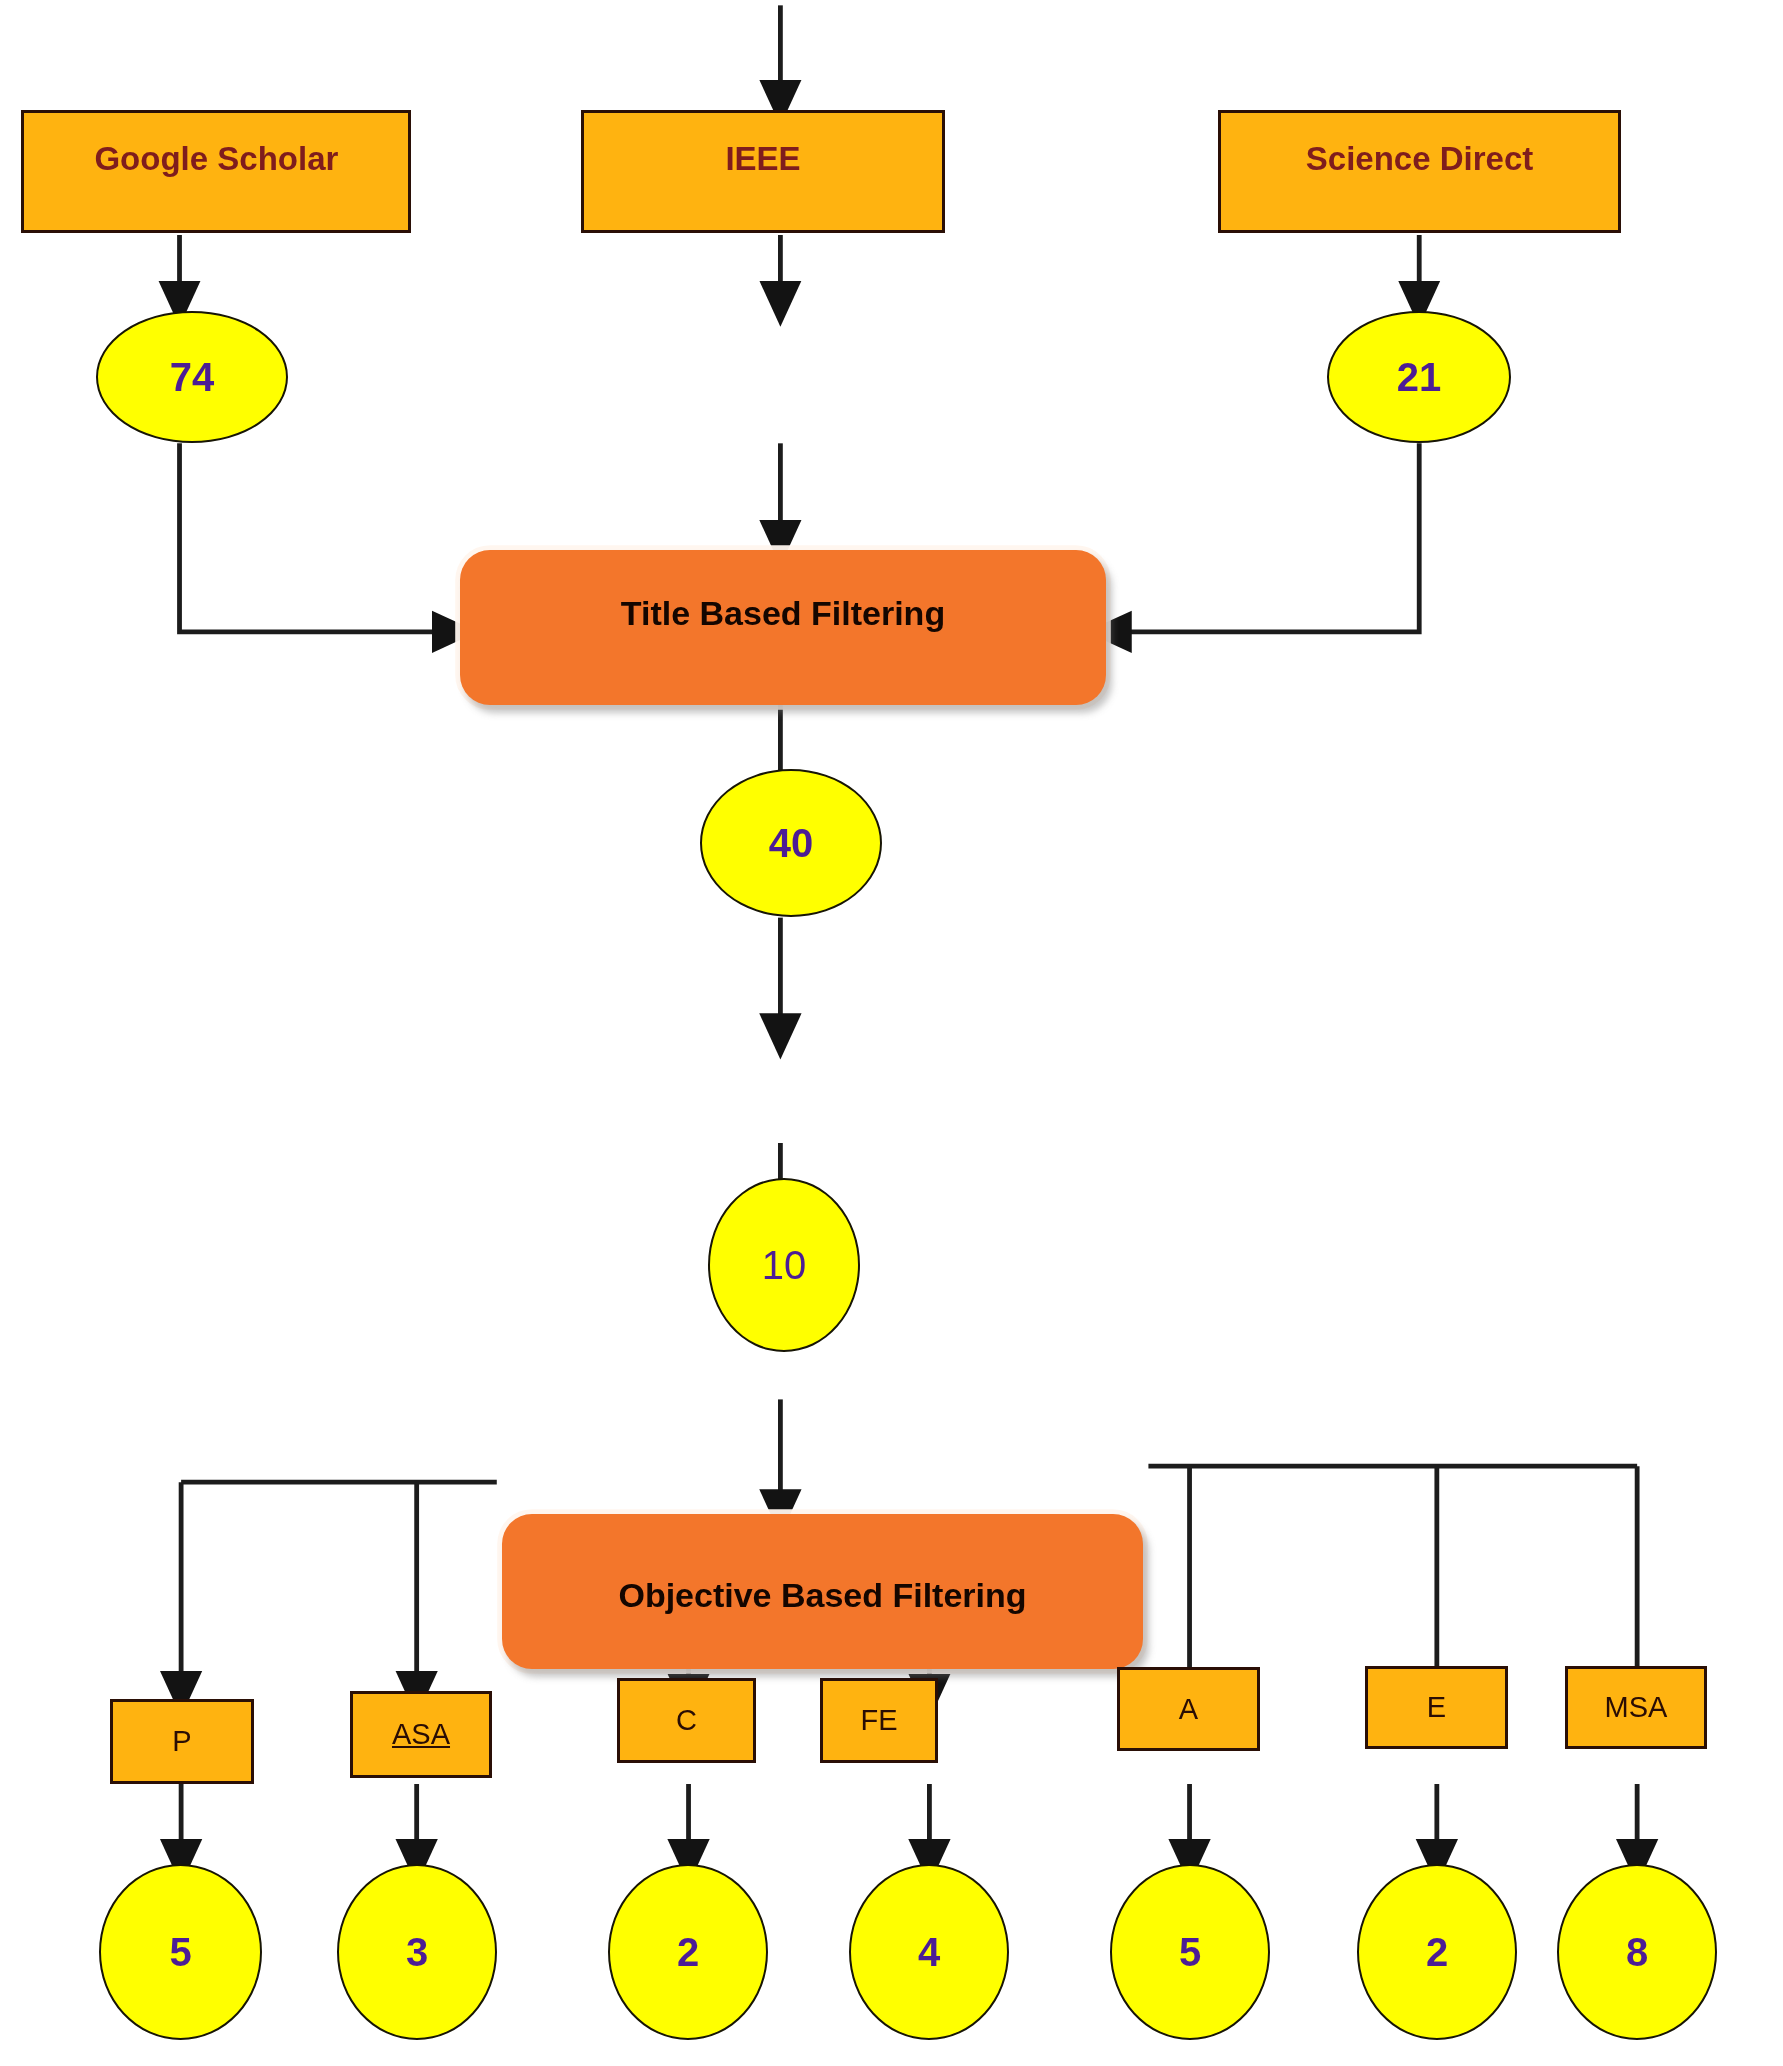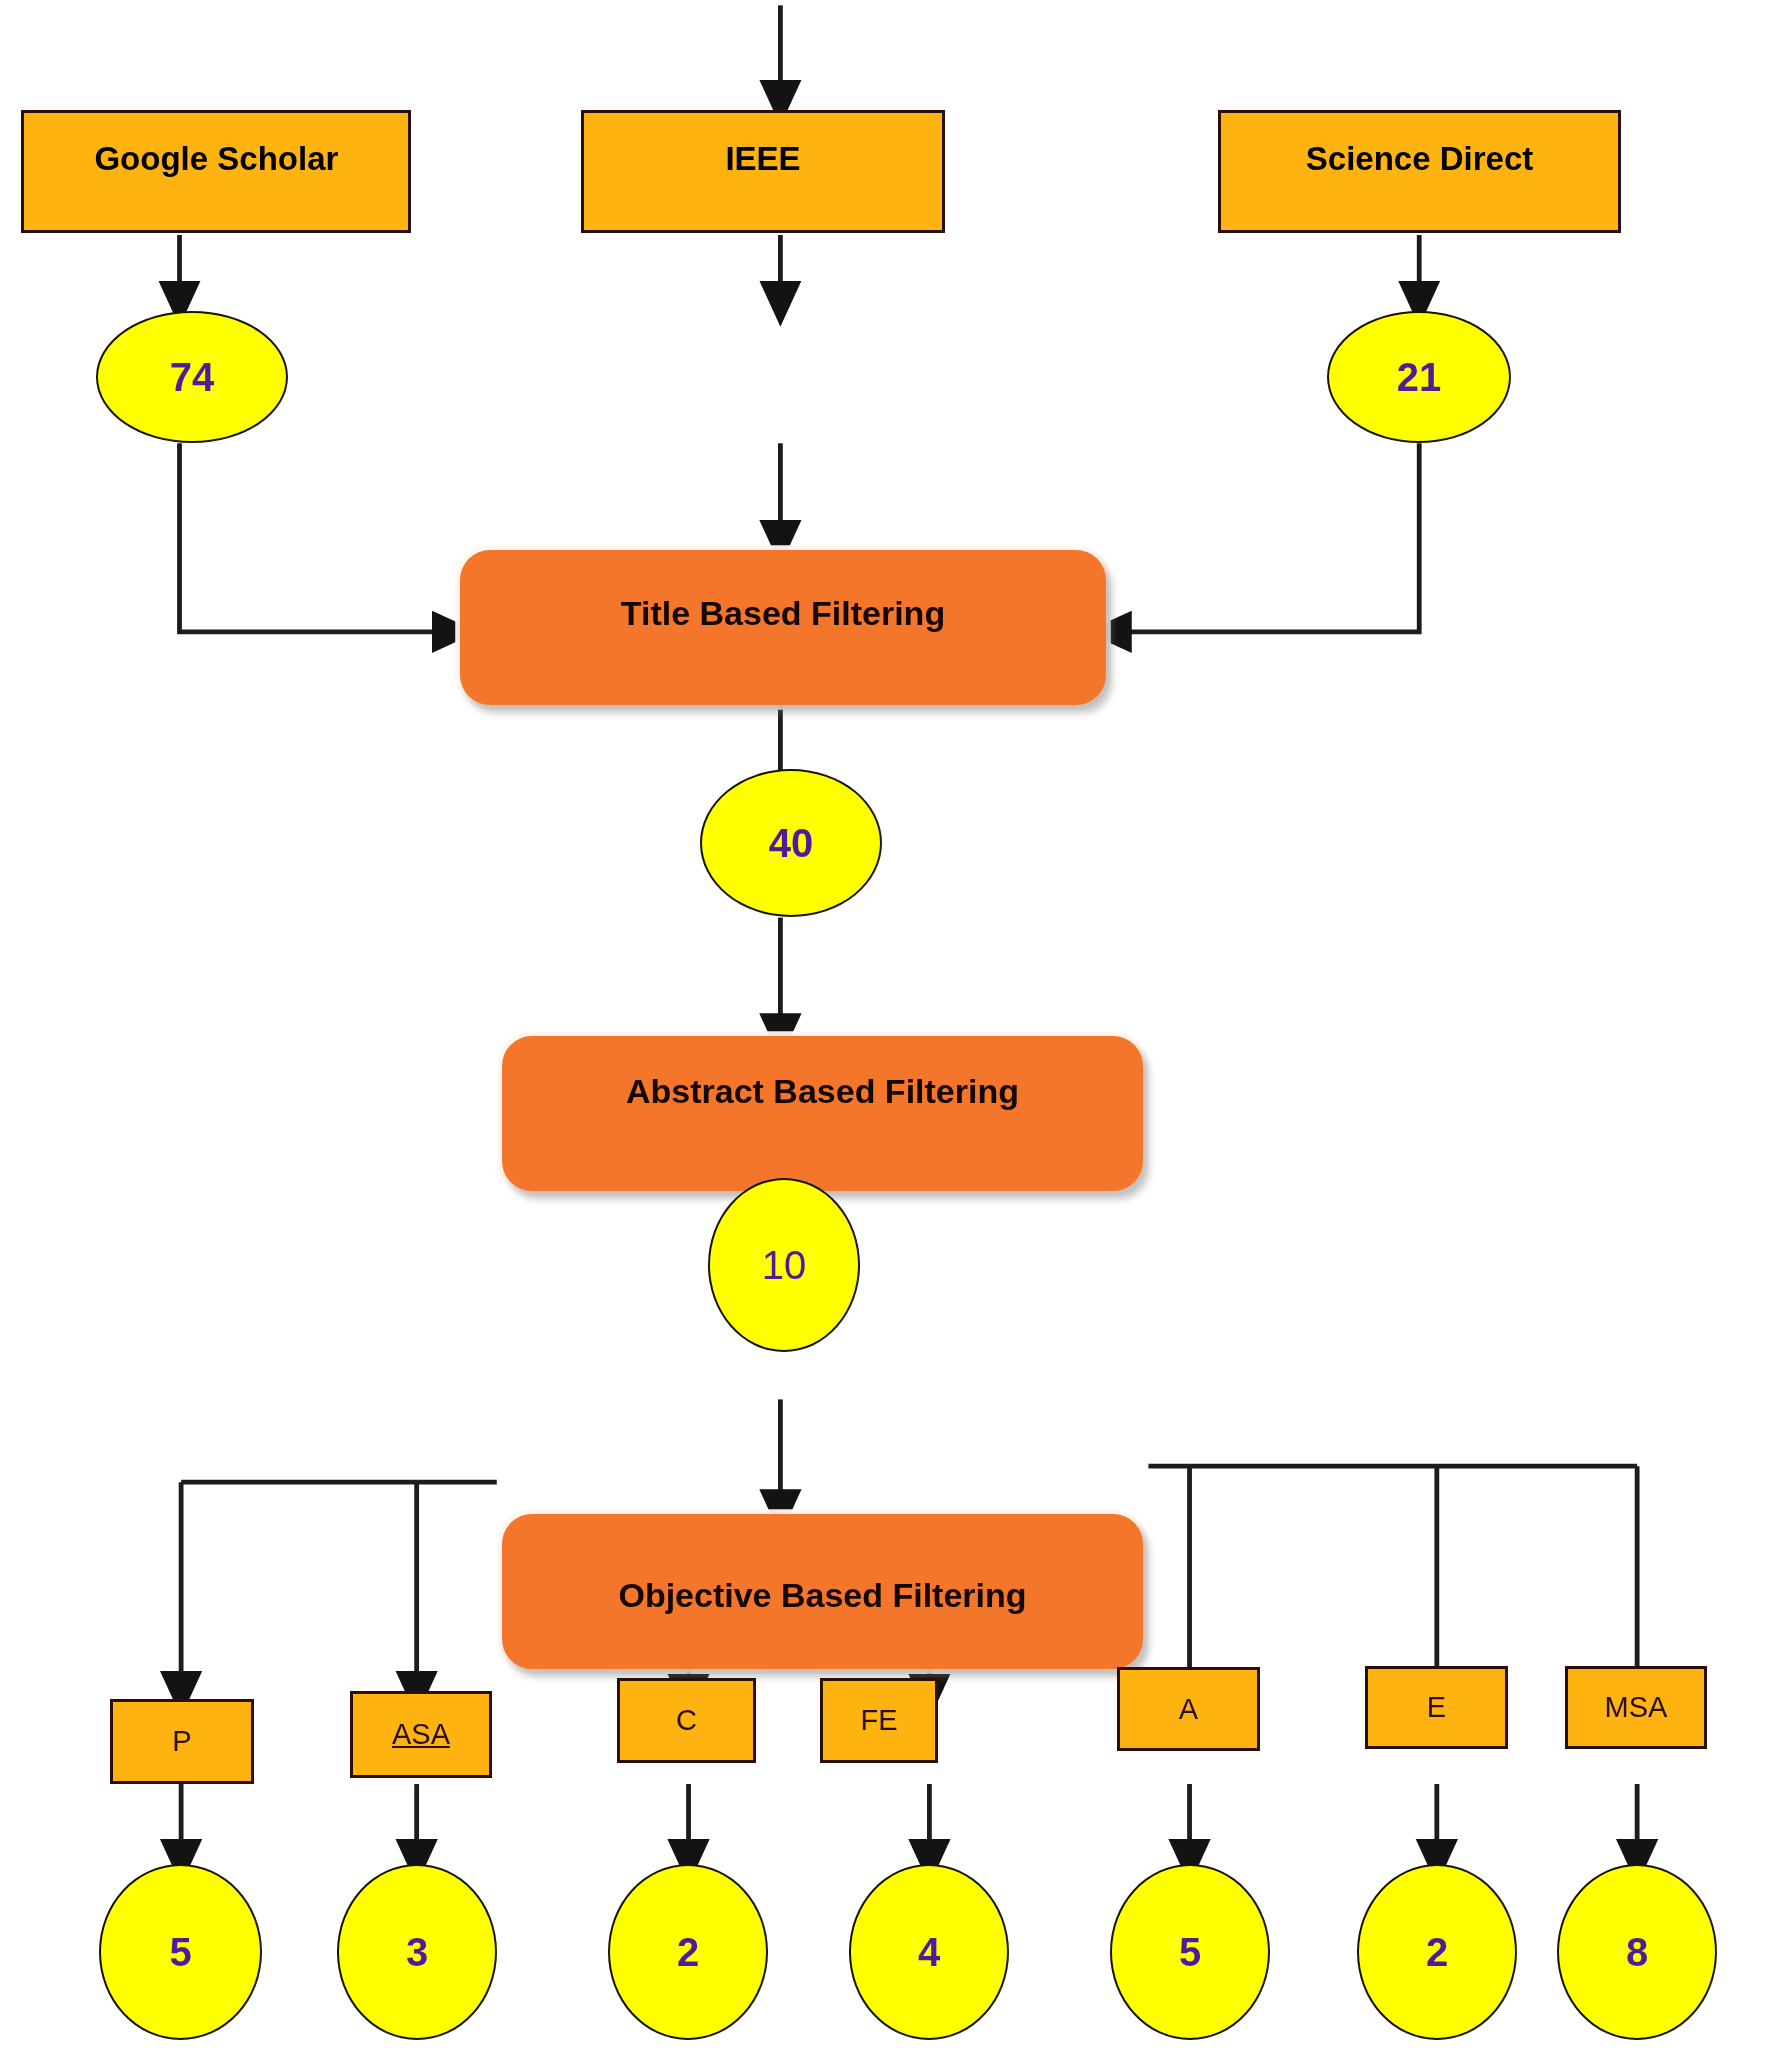--- a/index.html
+++ b/index.html
@@ -27,21 +27,21 @@
     z-index: 2;
     display: flex;
     align-items: center;
     justify-content: center;
     box-sizing: border-box;
   }
   
   .src-box {
     background: #FFB310;
     border: 3.7px solid #2a0f06;
-    color: #000000;
+    color: #7f1d1d;
     font-weight: bold;
     font-size: 33px;
   }
   .src-box .lbl { padding-bottom: 24.6px; }
 
   
   .ellipse {
     background: #FFFF00;
     border: 2.7px solid #171505;
     border-radius: 50%;
@@ -158,23 +158,20 @@
   </div>
 
   <div class="node filter-box title-fb" style="left:460px; top:550px; width:646px; height:155px;">
     <span class="lbl">Title Based Filtering</span>
   </div>
 
   <div class="node ellipse" style="left:700px; top:769px; width:182px; height:148px;">
     <span>40</span>
   </div>
 
-  <div class="node filter-box abstract-fb" style="left:502px; top:1036px; width:641px; height:155px;">
-    <span class="lbl">Abstract Based Filtering</span>
-  </div>
 
   <div class="node ellipse plain" style="left:708px; top:1178px; width:152px; height:174px;">
     <span>10</span>
   </div>
 
   <div class="node filter-box objective-fb" style="left:502px; top:1514px; width:641px; height:155px;">
     <span class="lbl">Objective Based Filtering</span>
   </div>
 
   <div class="node cat-box" style="left:110px; top:1699px; width:144px; height:85px;">

